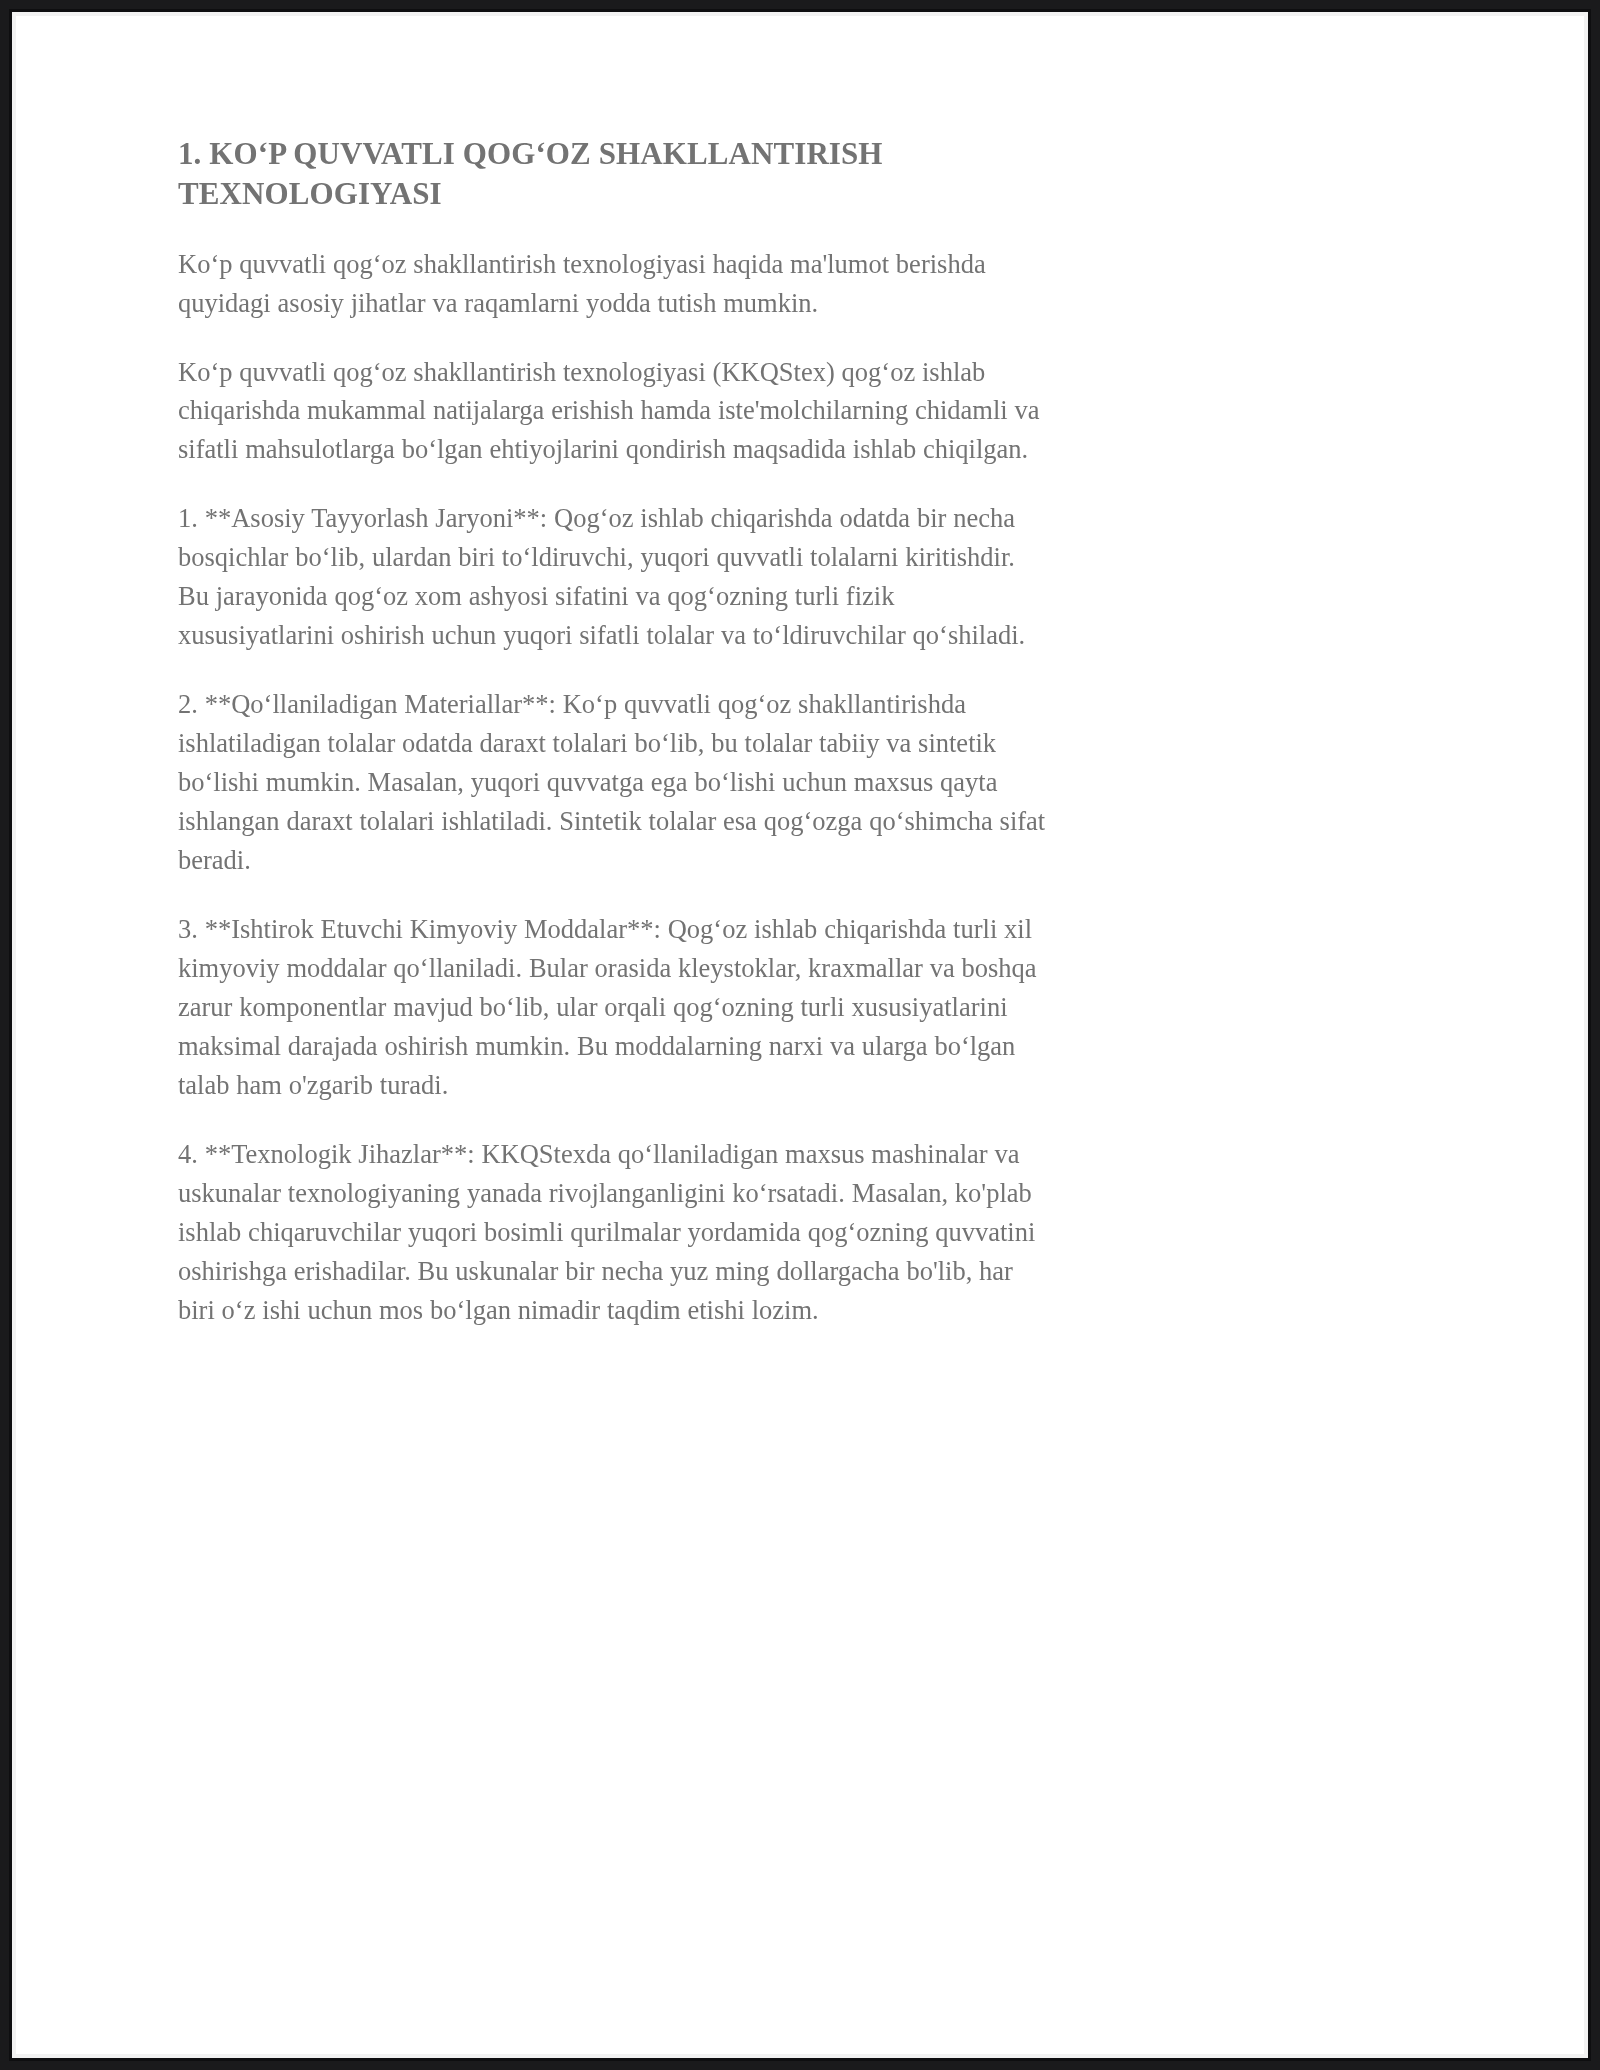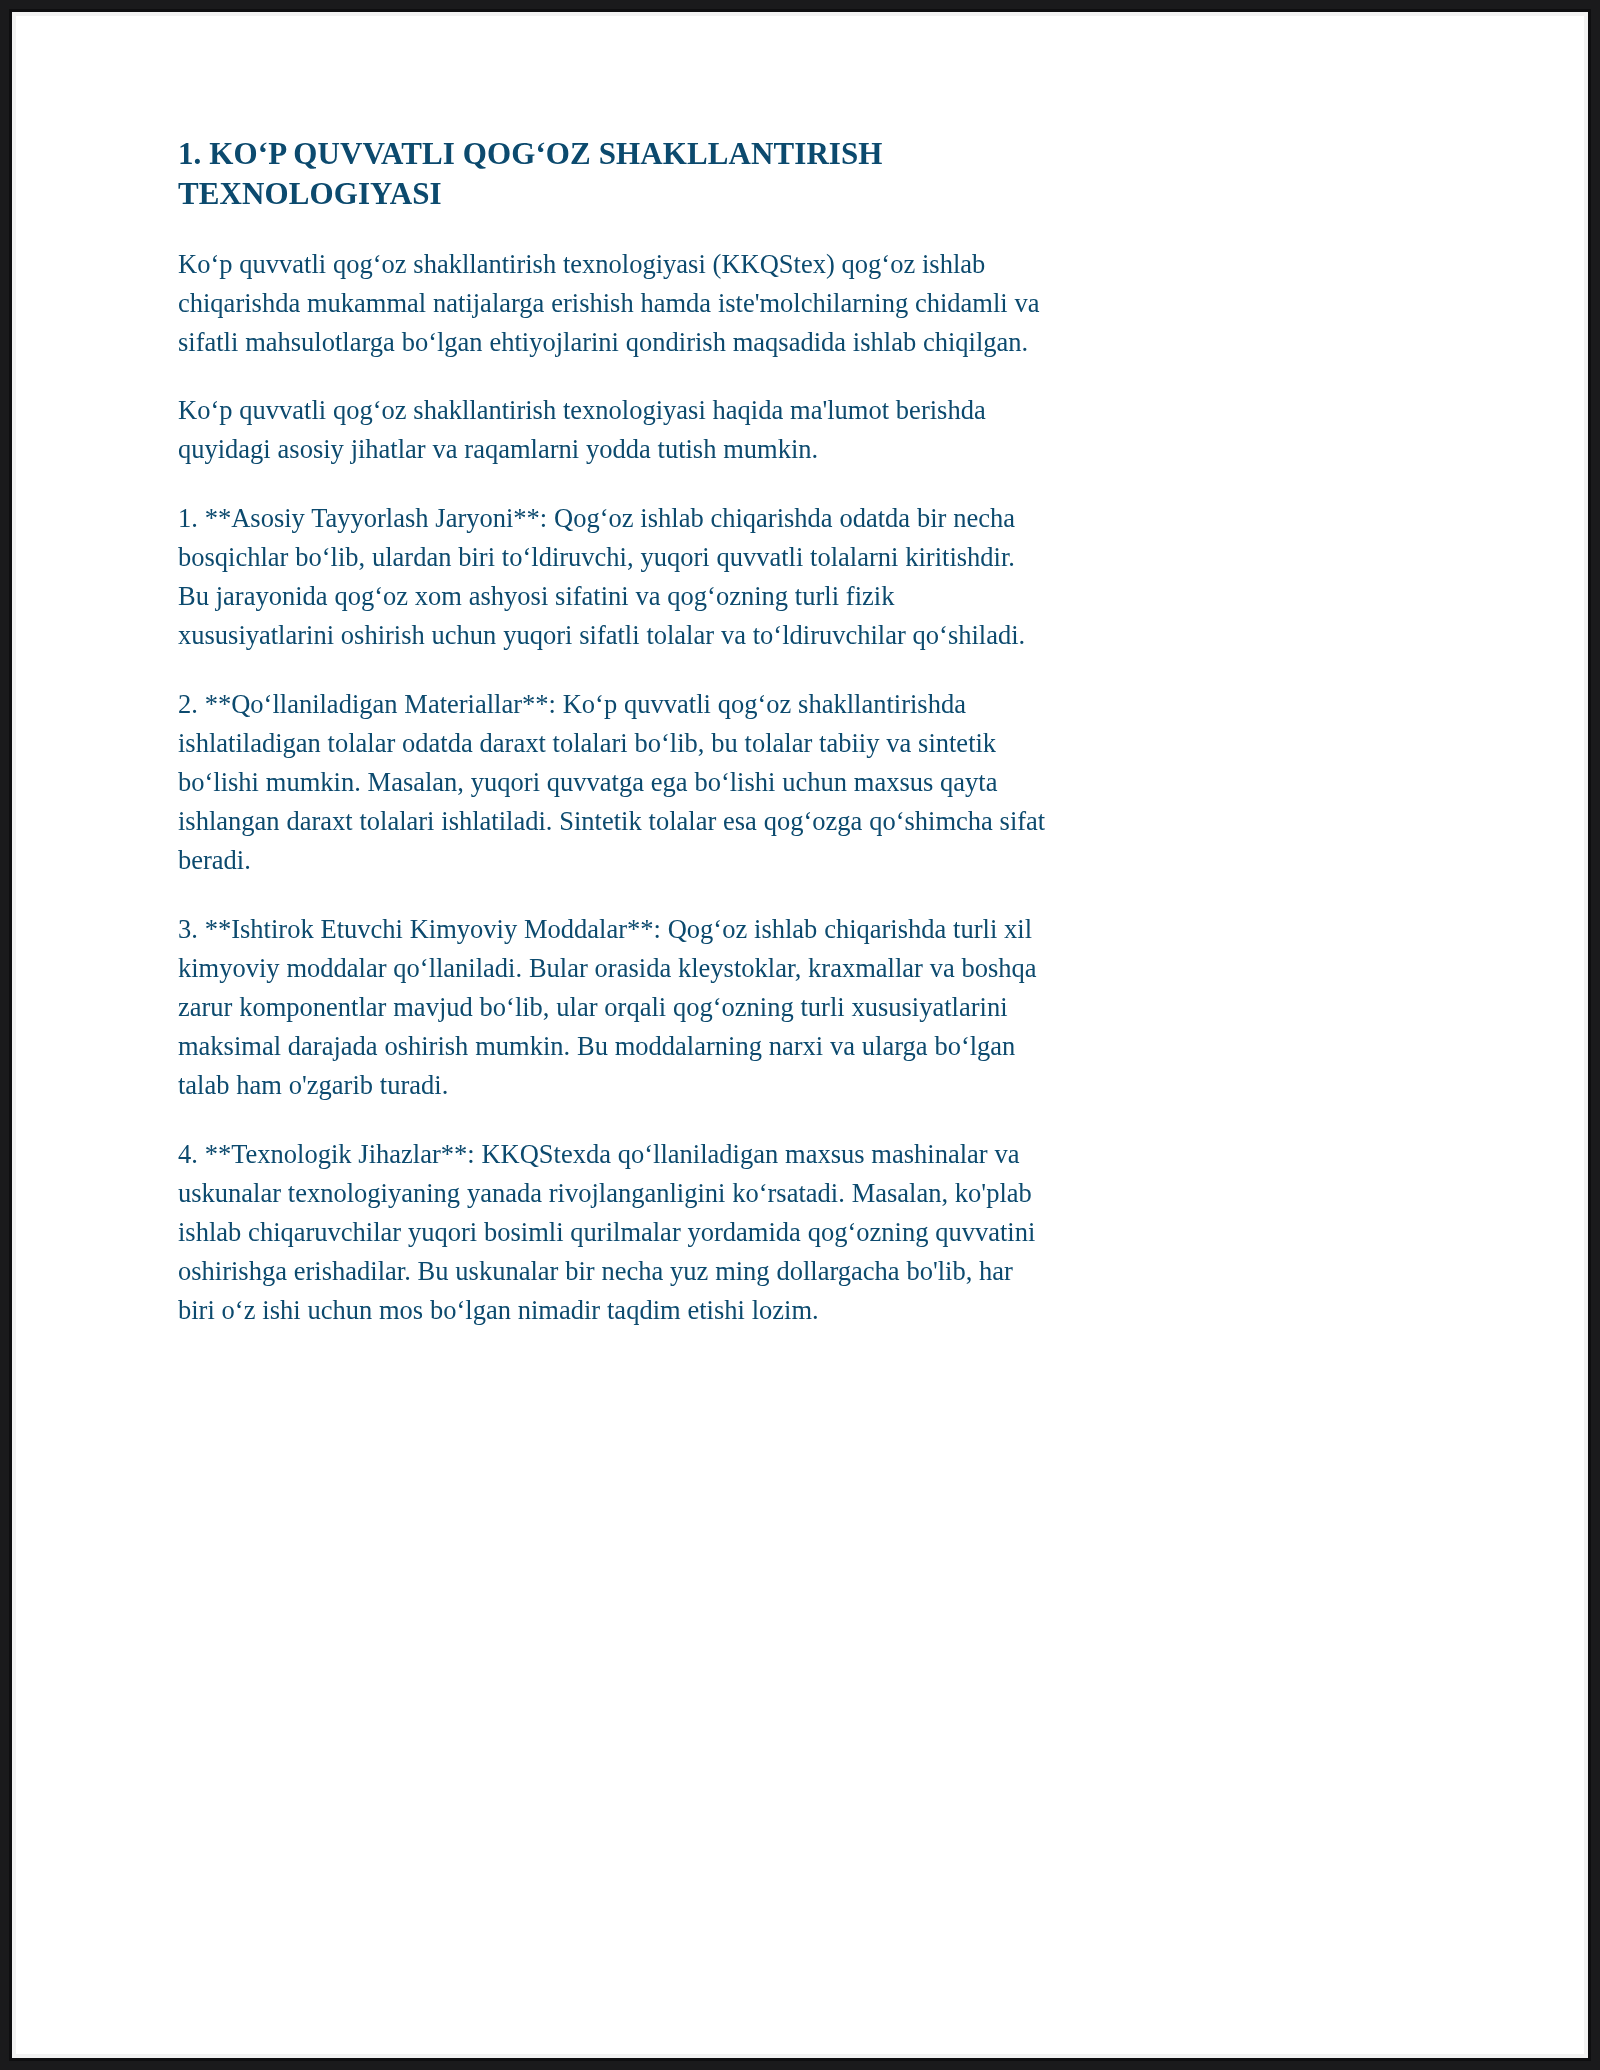--- a/index.html
+++ b/index.html
@@ -40,21 +40,21 @@
     background: #ffffff;
     overflow: hidden;
   }
 
   .content {
     position: absolute;
     left: 162px;
     top: 118px;
     width: 868px;
     font-family: "Liberation Serif", "DejaVu Serif", serif;
-    color: #0c4a6e;
+    color: #737373;
   }
 
   .doc-title {
     font-size: 31px;
     font-weight: bold;
     line-height: 1.30;
     margin: 0 0 30px 0;
     letter-spacing: 0.1px;
   }
 
@@ -73,23 +73,23 @@
 </head>
 <body>
 
 <div class="page">
   <div class="page-inner-rule"></div>
   <div class="sheet">
     <div class="content">
 
       <h1 class="doc-title">1. KO‘P QUVVATLI QOG‘OZ SHAKLLANTIRISH TEXNOLOGIYASI</h1>
 
+      <p class="para">Ko‘p quvvatli qog‘oz shakllantirish texnologiyasi haqida ma'lumot berishda quyidagi asosiy jihatlar va raqamlarni yodda tutish mumkin.</p>
+
       <p class="para">Ko‘p quvvatli qog‘oz shakllantirish texnologiyasi (KKQStex) qog‘oz ishlab chiqarishda mukammal natijalarga erishish hamda iste'molchilarning chidamli va sifatli mahsulotlarga bo‘lgan ehtiyojlarini qondirish maqsadida ishlab chiqilgan.</p>
-
-      <p class="para">Ko‘p quvvatli qog‘oz shakllantirish texnologiyasi haqida ma'lumot berishda quyidagi asosiy jihatlar va raqamlarni yodda tutish mumkin.</p>
 
       <p class="para">1. **Asosiy Tayyorlash Jaryoni**: Qog‘oz ishlab chiqarishda odatda bir necha bosqichlar bo‘lib, ulardan biri to‘ldiruvchi, yuqori quvvatli tolalarni kiritishdir. Bu jarayonida qog‘oz xom ashyosi sifatini va qog‘ozning turli fizik xususiyatlarini oshirish uchun yuqori sifatli tolalar va to‘ldiruvchilar qo‘shiladi.</p>
 
       <p class="para">2. **Qo‘llaniladigan Materiallar**: Ko‘p quvvatli qog‘oz shakllantirishda ishlatiladigan tolalar odatda daraxt tolalari bo‘lib, bu tolalar tabiiy va sintetik bo‘lishi mumkin. Masalan, yuqori quvvatga ega bo‘lishi uchun maxsus qayta ishlangan daraxt tolalari ishlatiladi. Sintetik tolalar esa qog‘ozga qo‘shimcha sifat beradi.</p>
 
       <p class="para">3. **Ishtirok Etuvchi Kimyoviy Moddalar**: Qog‘oz ishlab chiqarishda turli xil kimyoviy moddalar qo‘llaniladi. Bular orasida kleystoklar, kraxmallar va boshqa zarur komponentlar mavjud bo‘lib, ular orqali qog‘ozning turli xususiyatlarini maksimal darajada oshirish mumkin. Bu moddalarning narxi va ularga bo‘lgan talab ham o'zgarib turadi.</p>
 
       <p class="para">4. **Texnologik Jihazlar**: KKQStexda qo‘llaniladigan maxsus mashinalar va uskunalar texnologiyaning yanada rivojlanganligini ko‘rsatadi. Masalan, ko'plab ishlab chiqaruvchilar yuqori bosimli qurilmalar yordamida qog‘ozning quvvatini oshirishga erishadilar. Bu uskunalar bir necha yuz ming dollargacha bo'lib, har biri o‘z ishi uchun mos bo‘lgan nimadir taqdim etishi lozim.</p>
 
     </div>

